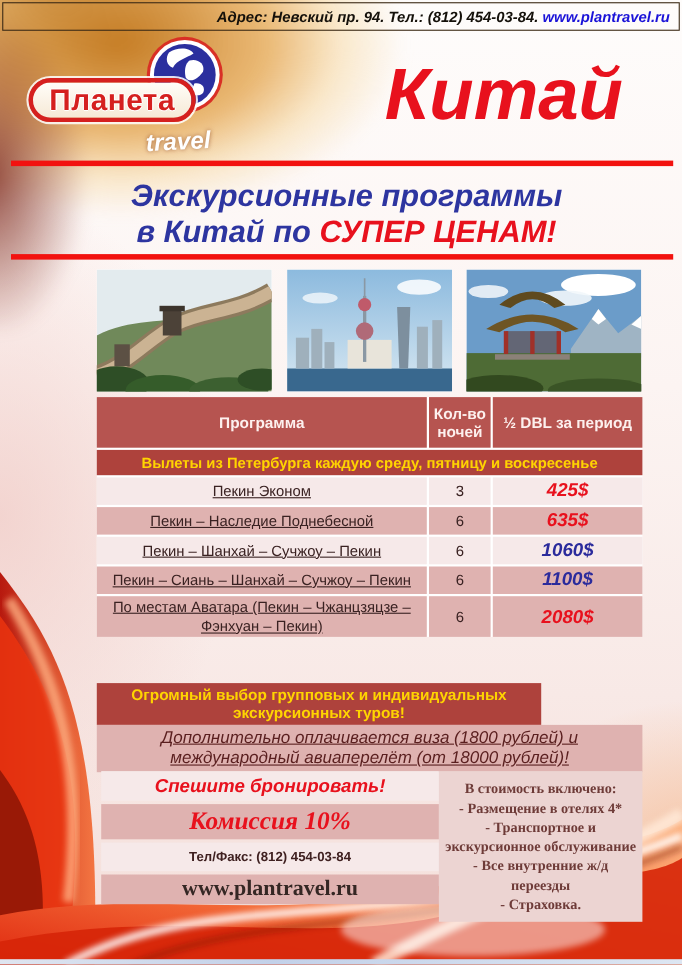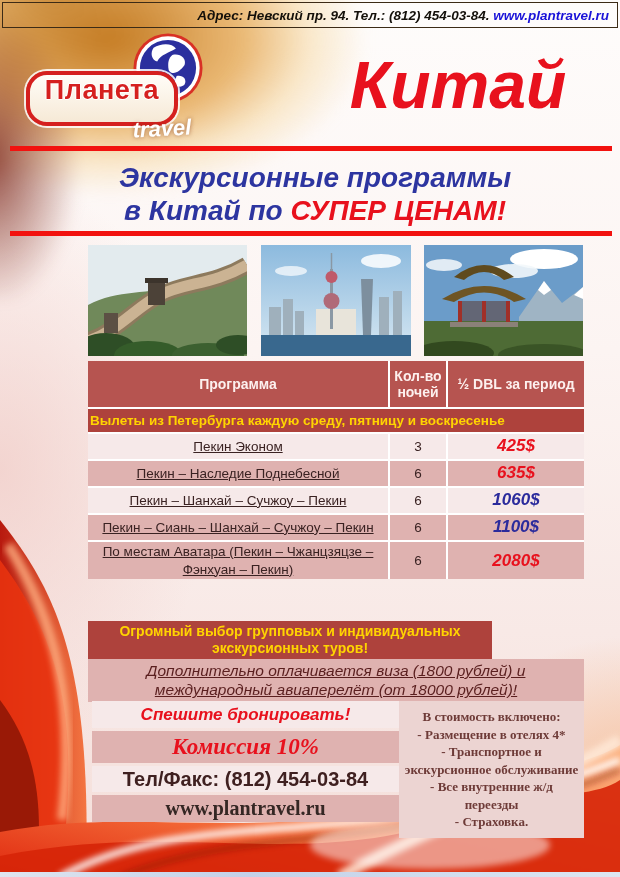--- a/index.html
+++ b/index.html
@@ -23,22 +23,22 @@
 
   
   .addr-bar{position:absolute;top:2px;left:2px;width:616px;height:26px;
     border:1px solid #3c2b16;display:flex;align-items:center;justify-content:flex-end;
     padding-right:8px;font-size:13.5px;font-weight:bold;font-style:italic;color:#14100a;white-space:pre;}
   .addr-bar a{color:var(--link-blue,#1a12d8);text-decoration:none;cursor:pointer;}
 
   
   .logo{position:absolute;left:14px;top:30px;width:220px;height:112px;}
   .logo .globe{position:absolute;left:118px;top:2px;width:72px;height:72px;}
-  .logo .pill{position:absolute;left:12px;top:41px;width:152px;height:55px;border:4px solid #d5201f;
-    border-radius:21px;background:linear-gradient(#fffdf8,#f6e9d6);display:flex;justify-content:center;
+  .logo .pill{position:absolute;left:12px;top:41px;width:152px;height:40px;border:4px solid #d5201f;
+    border-radius:21px;background:linear-gradient(#fffdf8,#f6e9d6);display:flex;align-items:center;justify-content:center;
     box-shadow:0 0 0 2px rgba(255,255,255,.85);}
   .logo .pill span{color:#d5201f;font-weight:bold;font-size:27px;letter-spacing:.5px;
     text-shadow:0 1px 0 #fff,0 -1px 0 #fff,1px 0 0 #fff,-1px 0 0 #fff;}
   .logo .travel{position:absolute;left:98px;top:86px;width:100px;text-align:center;color:#fff;
     font-style:italic;font-weight:bold;font-size:22px;transform:rotate(-3deg);
     text-shadow:0 0 4px rgba(120,40,10,.6);}
 
   .title{position:absolute;top:52px;left:300px;width:316px;margin:0;text-align:center;
     color:var(--accent-red,#e8111d);font-size:66px;font-weight:bold;font-style:italic;line-height:1;}
 
@@ -54,21 +54,21 @@
   .photo{height:111px;background:#fff;}
   .photo svg{display:block;width:100%;height:100%;}
   .ph1,.ph3{width:159px;} .ph2{width:150px;}
 
   
   .tour-table{position:absolute;top:361px;left:88px;width:496px;background:#fff;}
   .thead,.trow{display:grid;grid-template-columns:300px 56px 136px;column-gap:2px;}
   .th{background:var(--table-header-bg,#b65450);min-height:46px;display:flex;align-items:center;
     justify-content:center;color:#fdf0ee;font-weight:bold;font-size:14px;text-align:center;line-height:1.15;}
   .tbanner{margin-top:2px;background:var(--banner-red-bg,#ae423c);color:var(--banner-yellow-text,#ffd400);
-    font-weight:bold;font-size:13.5px;padding:4px 2px;}
+    font-weight:bold;font-size:13.5px;text-align:center;padding:4px 2px;}
   .trow{margin-top:2px;}
   .td{display:flex;align-items:center;justify-content:center;min-height:25px;padding:1px 4px;
     font-size:13.5px;color:var(--dark-maroon-text,#3a2222);text-align:center;line-height:1.3;}
   .td.program span{text-decoration:underline;}
   .td.price{font-weight:bold;font-style:italic;font-size:17px;}
   .td.price.red{color:var(--accent-red,#e8112d);}
   .td.price.blue{color:var(--price-navy,#2b2b9c);}
   .trow.light .td{background:var(--row-light,#f6e9e9);}
   .trow.pink .td{background:var(--row-pink,#dfb2b0);}
 
@@ -85,21 +85,21 @@
 
   
   .footer{position:absolute;top:701px;left:88px;width:496px;display:flex;justify-content:flex-end;}
   .f-left{width:307px;display:flex;flex-direction:column;gap:3px;}
   .f-row{display:flex;align-items:center;justify-content:center;text-align:center;}
   .f-row.light{background:var(--row-light,#f6e9e9);}
   .f-row.pink{background:var(--row-pink,#dfb2b0);}
   .hurry{height:27px;color:var(--accent-red,#e8111d);font-weight:bold;font-style:italic;font-size:17px;}
   .commission{height:32px;color:var(--accent-red,#e8111d);font-weight:bold;font-style:italic;
     font-family:"Liberation Serif",serif;font-size:23px;}
-  .phone{height:26px;color:#3f2020;font-weight:bold;font-size:20px;}
+  .phone{height:26px;color:#3f2020;font-weight:bold;font-size:12px;}
   .site{height:27px;color:#352724;font-weight:bold;font-family:"Liberation Serif",serif;font-size:20px;cursor:pointer;}
   .f-right{width:185px;min-height:114px;background:#ecd4d2;color:#6e3b38;text-align:center;
     font-family:"Liberation Serif",serif;font-size:13px;font-weight:600;line-height:1.35;padding:7px 3px;}
 </style>
 </head>
 <body>
 
 <div class="page">
 
   <div class="layer bg-topleft"></div>

